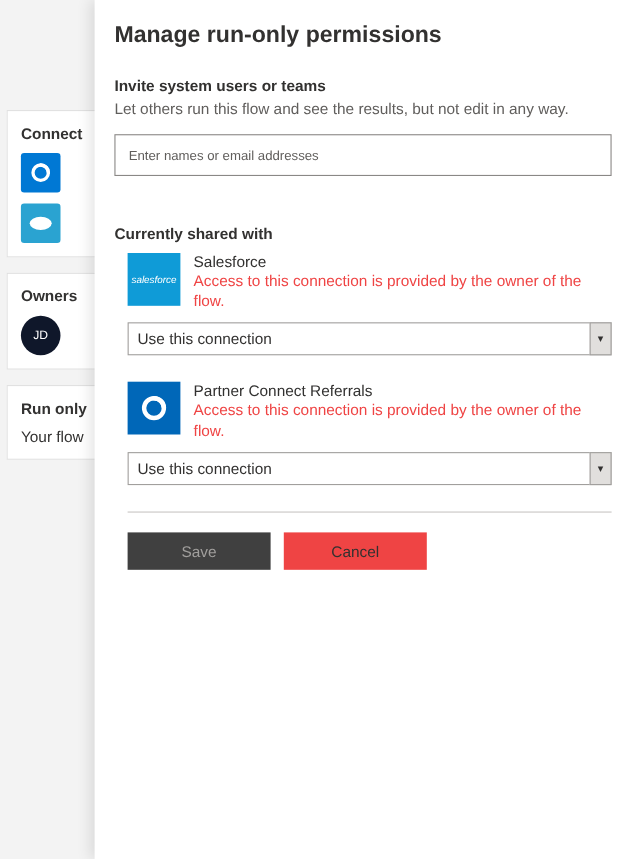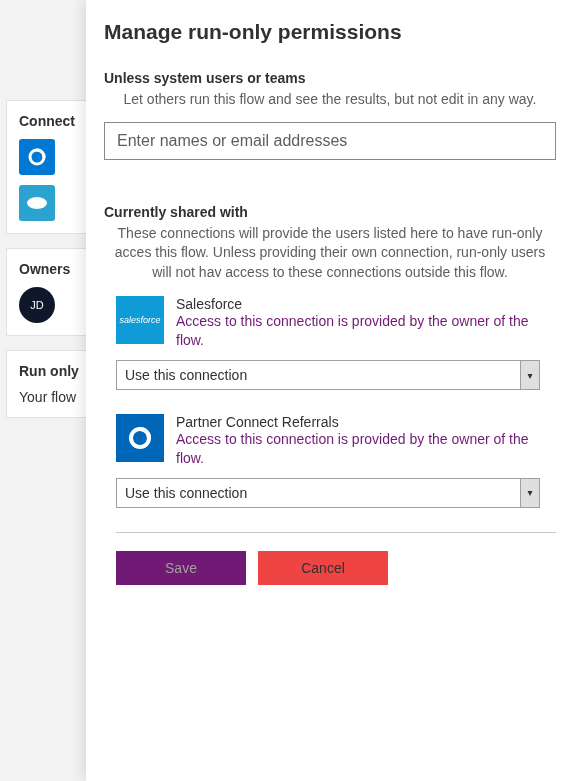--- a/index.html
+++ b/index.html
@@ -69,48 +69,47 @@
       font-size: 14px;
       font-weight: 600;
       color: #323130;
       margin-bottom: 4px;
     }
     .section-desc {
       font-size: 14px;
       color: #605e5c;
       line-height: 1.4;
       margin-bottom: 12px;
-      text-align: center;
     }
     .input-field {
       width: 100%;
       height: 38px;
       border: 1px solid #8a8886;
       padding: 0 12px;
-      font-size: 16px;
+      font-size: 12px;
       color: #0f172a;
       margin-bottom: 44px;
     }
     .input-field::placeholder { color: #605e5c; }
     .section-desc.tight { margin-bottom: 22px; }
 
     .conn-item { display: flex; gap: 12px; margin-left: 12px; margin-top: 6px; }
     .conn-icon {
       width: 48px; height: 48px;
       background: #0f9bd7;
       display: flex; align-items: center; justify-content: center;
       flex-shrink: 0;
     }
     .conn-icon.dark { background: #0067b8; }
     .conn-text { padding-top: 0; }
     .conn-name { font-size: 14px; color: #323130; }
-    .conn-sub { font-size: 14px; color: #701a75; line-height: 1.35; }
+    .conn-sub { font-size: 14px; color: #ef4444; line-height: 1.35; }
 
     .select-row {
-      margin: 10px 16px 18px 12px;
+      margin: 10px 0 18px 12px;
       position: relative;
       border-radius: 11px;
     }
     .select {
       width: 100%;
       height: 30px;
       border: 1px solid #a19f9d;
       background: #fff;
       padding: 0 8px;
       font-size: 14px;
@@ -140,21 +139,21 @@
       padding-bottom: 8px;
     }
     .btn {
       width: 130px;
       height: 34px;
       border: none;
       font-size: 14px;
       cursor: pointer;
     }
     .btn-save {
-      background: #701a75;
+      background: #404040;
       color: #a19f9d;
     }
     .btn-cancel {
       background: #ef4444;
       color: #323130;
     }
     .sf-label {
       color: #fff;
       font-size: 9px;
       font-style: italic;
@@ -186,27 +185,26 @@
   </div>
   <div class="bg-card">
     <div class="bg-label">Run only</div>
     <div class="bg-body">Your flow</div>
   </div>
 </div>
 
 <div class="panel">
   <h1 class="panel-title">Manage run-only permissions</h1>
 
-  <div class="section-title">Unless system users or teams</div>
+  <div class="section-title">Invite system users or teams</div>
   <div class="section-desc">Let others run this flow and see the results, but not edit in any way.</div>
   <input class="input-field" type="text" placeholder="Enter names or email addresses" style="">
 
   <div class="section-title">Currently shared with</div>
 
-  <div class="section-desc" style="margin-bottom:8px">These connections will provide the users listed here to have run-only acces this flow. Unless providing their own connection, run-only users will not hav access to these connections outside this flow.</div>
 
   <div class="conn-item">
     <div class="conn-icon">
       <span class="sf-label">salesforce</span>
     </div>
     <div class="conn-text">
       <div class="conn-name">Salesforce</div>
       <div class="conn-sub">Access to this connection is provided by the owner of the flow.</div>
     </div>
   </div>

